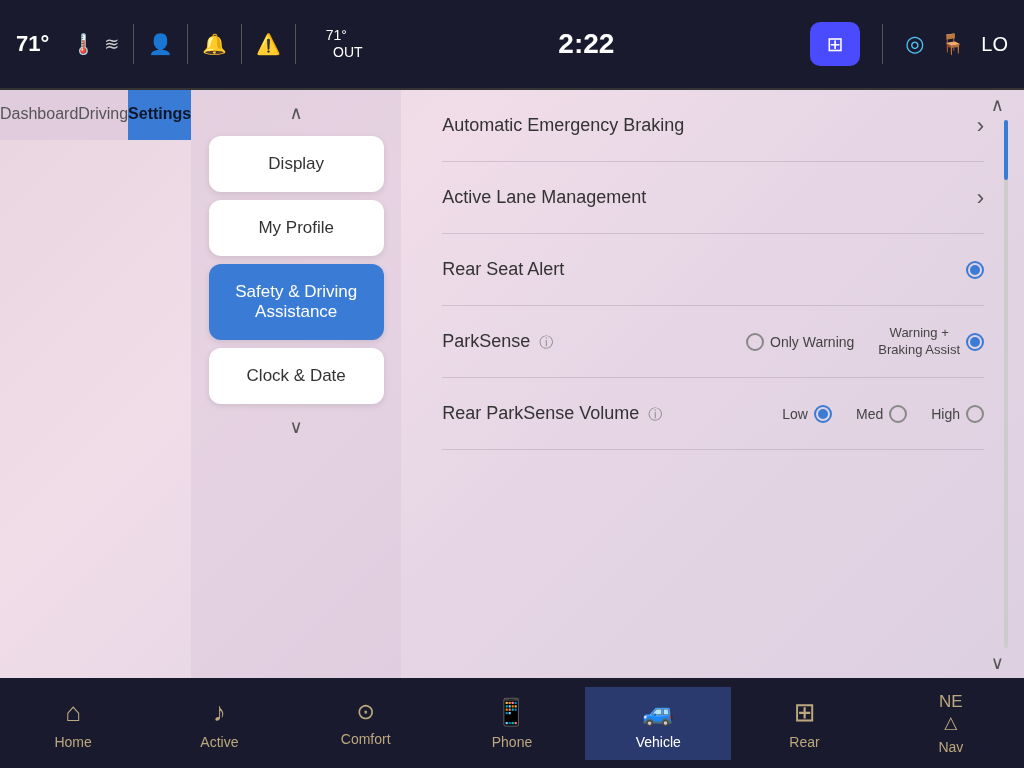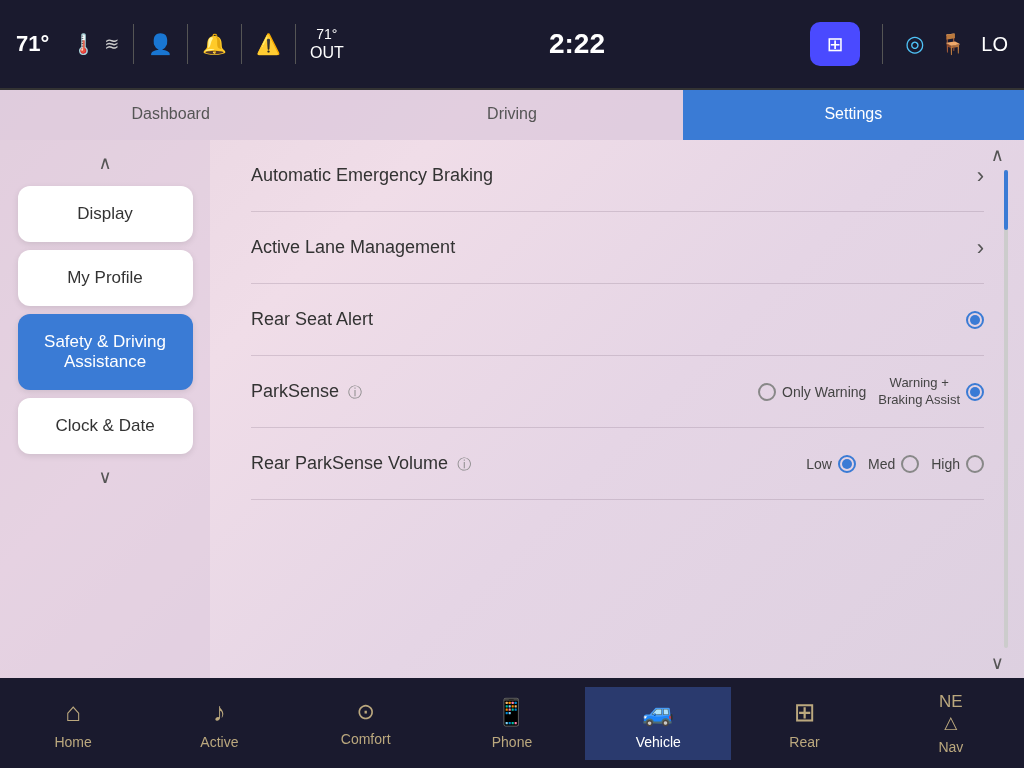--- a/index.html
+++ b/index.html
@@ -74,21 +74,20 @@
     }
     .status-lo {
       color: white;
       font-size: 20px;
       font-weight: normal;
     }
 
     
     #main-content {
       display: flex;
-      flex-direction: column;
       height: calc(768px - 90px - 90px);
       background: linear-gradient(135deg, #e8d5e0 0%, #f0dde8 30%, #e5d5e5 60%, #ddd0e0 100%);
       position: relative;
     }
 
     
     #tab-bar {
       display: flex;
       background: rgba(220, 200, 220, 0.7);
       height: 50px;
@@ -98,22 +97,22 @@
       display: flex;
       align-items: center;
       justify-content: center;
       color: #555;
       font-size: 16px;
       cursor: pointer;
       border-bottom: 2px solid transparent;
     }
     .tab-item.active {
       background: #3a7bd5;
-      color: #ffffff;
-      font-weight: normal;
+      color: #0f172a;
+      font-weight: bold;
     }
 
     
     #content-area {
       display: flex;
       flex: 1;
       overflow: hidden;
     }
 
     
@@ -222,21 +221,21 @@
     }
     .setting-chevron {
       margin-left: auto;
       color: #555;
       font-size: 22px;
     }
     .setting-radio-group {
       display: flex;
       align-items: center;
       margin-left: auto;
-      gap: 12px;
+      gap: 24px;
     }
     .radio-option {
       display: flex;
       align-items: center;
       gap: 6px;
       font-size: 14px;
       color: #444;
       cursor: pointer;
     }
     .radio-circle {
@@ -314,21 +313,21 @@
     <span style="font-size:18px;">≋</span>
     <span class="status-divider"></span>
     <span>👤</span>
     <span class="status-divider"></span>
     <span>🔔</span>
     <span class="status-divider"></span>
     <span>⚠️</span>
     <span class="status-divider"></span>
     <div class="status-out-temp">
       <span>71°</span>
-      <span style="font-size:16px;">OUT</span>
+      <span style="font-size:14px;margin-left:23px;">OUT</span>
     </div>
   </div>
   <div class="status-clock">2:22</div>
   <button class="status-grid-btn">⊞</button>
   <span class="status-divider"></span>
   <span class="status-alexa">◎</span>
   <span style="color:#ccc;font-size:20px;">🪑</span>
   <span class="status-lo">LO</span>
 </div>
 

